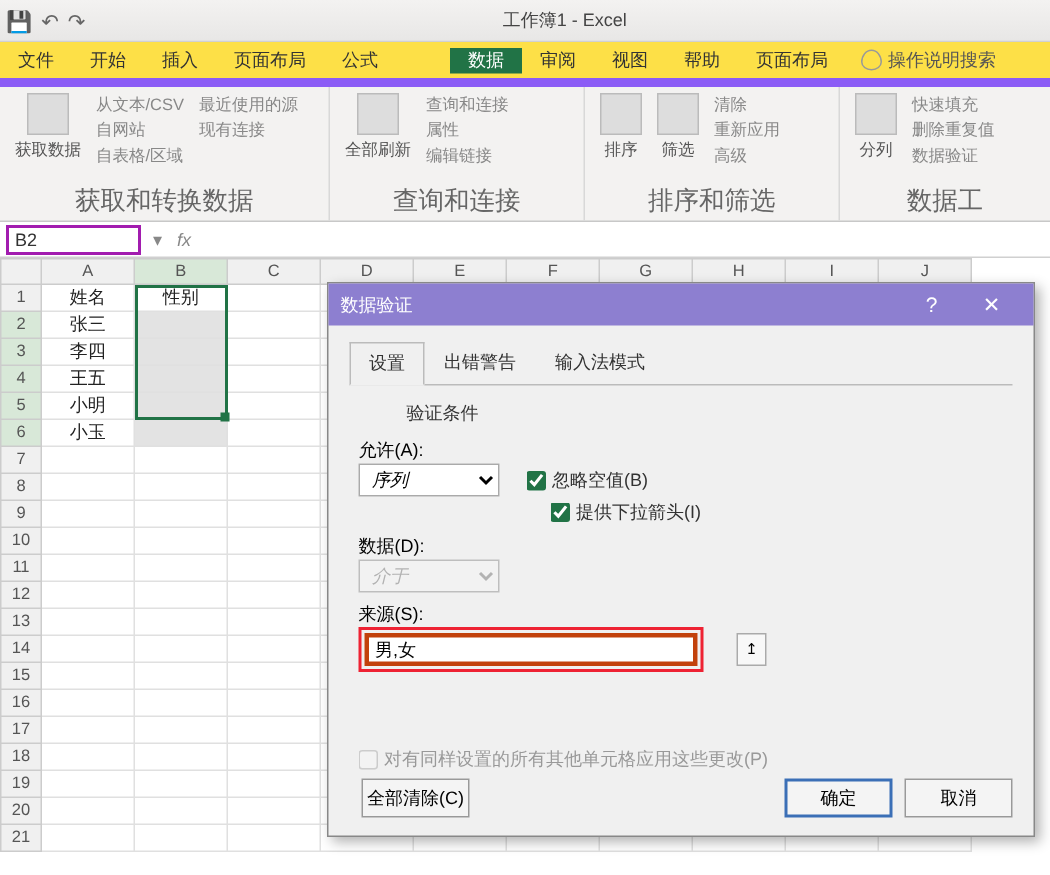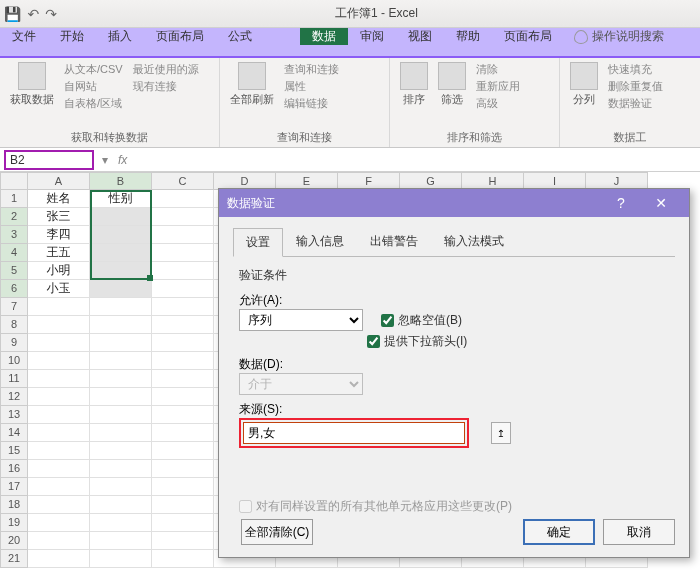--- a/index.html
+++ b/index.html
@@ -3,30 +3,30 @@
 <meta charset="utf-8">
 <style>
 * { box-sizing: border-box; margin: 0; padding: 0; font-family: "Microsoft YaHei", "Segoe UI", sans-serif; }
 body { width: 700px; height: 583px; background: #fff; position: relative; overflow: hidden; font-size: 12px; }
 
 .titlebar { height: 28px; background: linear-gradient(#f3f2f1,#e8e7e6); display: flex; align-items: center; padding: 0 4px; border-bottom: 1px solid #d0d0d0; }
 .titlebar .qat { display: flex; gap: 6px; align-items: center; }
 .titlebar .qat span { color: #666; font-size: 14px; }
 .titlebar .title { flex: 1; text-align: center; color: #444; font-size: 12px; }
 
-.menubar { height: 30px; background: #c4b5fd; display: flex; align-items: flex-start; border-bottom: 2px solid #8b5cf6; }
+.menubar { height: 30px; background: #fde047; display: flex; align-items: center; border-bottom: 6px solid #8b5cf6; }
 .menubar .tab { padding: 0 12px; display: flex; align-items: center; color: #333; cursor: pointer; font-size: 12px; }
 .menubar .tab.active { background: #217346; color: #fff; margin-left: 36px; }
 .menubar .tell { display: flex; align-items: center; gap: 4px; padding: 0 10px; color: #555; }
 .menubar .bulb { width: 14px; height: 14px; border: 1px solid #999; border-radius: 50% 50% 50% 50% / 60% 60% 40% 40%; }
 
 .ribbon { height: 90px; background: #f3f2f1; border-bottom: 1px solid #c8c8c8; display: flex; }
 .rgroup { border-right: 1px solid #d8d8d8; padding: 4px 10px 2px 10px; display: flex; flex-direction: column; justify-content: space-between; }
 .rgroup .icons { flex: 1; display: flex; align-items: flex-start; gap: 10px; color: #888; font-size: 11px; }
-.rgroup .lbl { text-align: center; color: #666; font-size: 11px; padding-top: 2px; }
+.rgroup .lbl { text-align: center; color: #666; font-size: 17px; padding-top: 2px; }
 .rbtn-big { display: flex; flex-direction: column; align-items: center; gap: 2px; color: #555; }
 .rbtn-big .ico { width: 28px; height: 28px; background: #ddd; border: 1px solid #bbb; }
 .rlist { display: flex; flex-direction: column; gap: 2px; }
 .rlist div { color: #888; font-size: 11px; white-space: nowrap; }
 
 .namebox-row { height: 24px; background: #fff; border-bottom: 1px solid #d0d0d0; display: flex; align-items: center; }
 .namebox { width: 90px; height: 20px; border: 2px solid #a21caf; margin: 0 4px; padding: 0 4px; display: flex; align-items: center; font-size: 12px; color: #333; }
 .fx { color: #888; font-style: italic; padding: 0 6px; }
 .namebox-row .drop { color: #888; padding: 0 4px; }
 
@@ -46,30 +46,30 @@
 
 .dialog { position: absolute; left: 218px; top: 188px; width: 472px; height: 370px; background: #f0f0f0; border: 1px solid #888; box-shadow: 3px 3px 8px rgba(0,0,0,.3); }
 .dlg-title { height: 28px; background: #8d7fd0; color: #fff; display: flex; align-items: center; padding: 0 8px; font-size: 12px; }
 .dlg-title .spacer { flex: 1; }
 .dlg-title .wbtn { width: 40px; text-align: center; color: #fff; font-size: 14px; cursor: pointer; }
 .dlg-body { padding: 10px 14px; }
 .dlg-tabs { display: flex; border-bottom: 1px solid #bbb; }
 .dlg-tab { padding: 5px 12px; font-size: 12px; color: #333; border: 1px solid transparent; cursor: pointer; }
 .dlg-tab.active { background: #f0f0f0; border: 1px solid #bbb; border-bottom-color: #f0f0f0; position: relative; top: 1px; }
 .section { padding: 10px 6px; }
-.section .heading { font-size: 12px; color: #333; margin-bottom: 8px; }
+.section .heading { font-size: 12px; color: #333; margin-bottom: 8px; margin-left: 32px; }
 .formrow { display: flex; align-items: center; gap: 18px; margin-bottom: 6px; }
 .formrow label { font-size: 12px; color: #333; }
 select.fld, input.fld { height: 22px; border: 1px solid #aaa; background: #fff; font-size: 12px; padding: 0 4px; }
-select.fld { width: 124px; }
+select.fld { width: 94px; font-style: italic; }
 select.fld[disabled] { color: #999; background: #f4f4f4; }
 .chk { display: flex; align-items: center; gap: 4px; font-size: 12px; }
 .chk input { accent-color: #217346; }
 .src-wrap { display: flex; align-items: center; border: 2px solid #e23; padding: 2px; width: 230px; }
-.src-wrap input { flex: 1; border: 1px solid #c2410c; height: 22px; padding: 0 4px; font-size: 12px; }
+.src-wrap input { flex: 1; border: 3px solid #c2410c; height: 22px; padding: 0 4px; font-size: 12px; }
 .range-btn { width: 20px; height: 22px; border: 1px solid #aaa; background: #f8f8f8; margin-left: 4px; display: flex; align-items: center; justify-content: center; font-size: 10px; }
 .apply-chk { margin-top: 50px; font-size: 12px; color: #999; display: flex; align-items: center; gap: 4px; }
 .dlg-btns { position: absolute; bottom: 12px; left: 14px; right: 14px; display: flex; align-items: center; }
 .dlg-btns .spacer { flex: 1; }
 .dbtn { min-width: 72px; height: 26px; border: 1px solid #999; background: #f4f4f4; font-size: 12px; cursor: pointer; margin-left: 8px; }
 .dbtn.primary { border: 2px solid #3b6fb6; }
 </style>
 </head>
 <body>
 
@@ -469,21 +469,20 @@
 <div class="dialog">
   <div class="dlg-title">
     <span>数据验证</span>
     <span class="spacer"></span>
     <span class="wbtn">?</span>
     <span class="wbtn">✕</span>
   </div>
   <div class="dlg-body">
     <div class="dlg-tabs">
       <div class="dlg-tab active">设置</div>
-      <div class="dlg-tab">输入信息</div>
       <div class="dlg-tab">出错警告</div>
       <div class="dlg-tab">输入法模式</div>
     </div>
     <div class="section">
       <div class="heading">验证条件</div>
       <div>
         <label>允许(A):</label>
         <div class="formrow">
           <select class="fld"><option>序列</option></select>
           <label class="chk">

